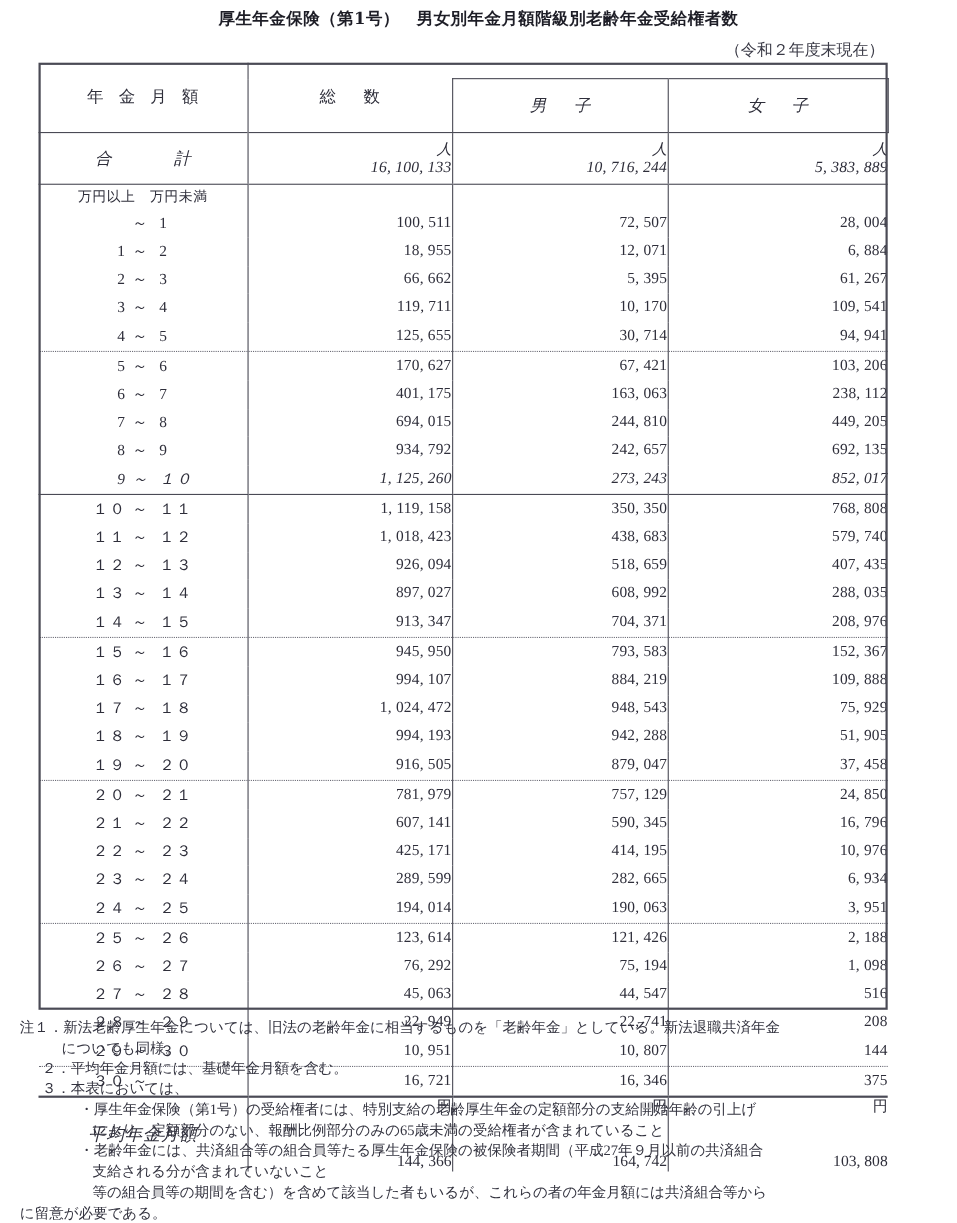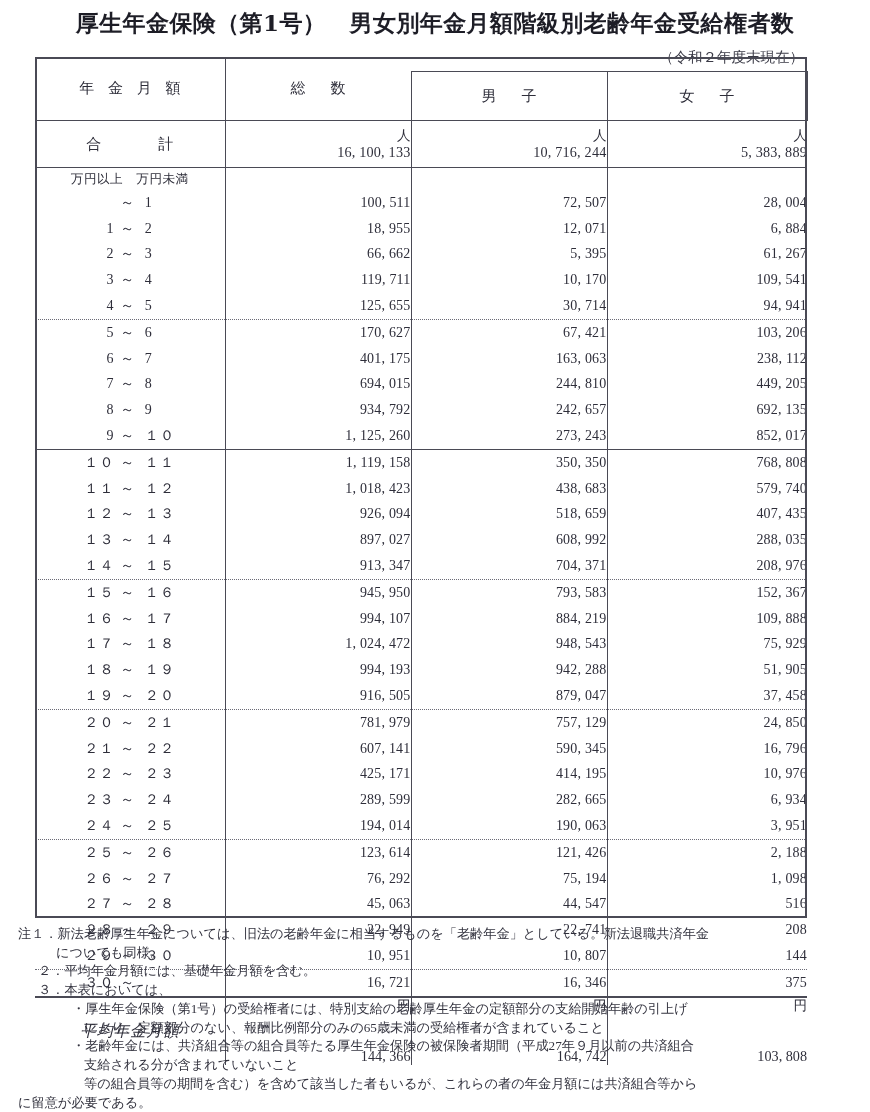--- a/index.html
+++ b/index.html
@@ -19,21 +19,21 @@
   .page {
     width: 870px;
     height: 1112px;
     position: relative;
     box-sizing: border-box;
   }
 
   
   .title {
     text-align: center;
-    font-size: 23px;
+    font-size: 15px;
     font-weight: bold;
     letter-spacing: 0.4px;
     padding-top: 8px;
     color: #1d1d26;
     font-family: "DejaVu Serif", "Liberation Serif", serif;
   }
   .subtitle {
     text-align: right;
     font-size: 14.5px;
     padding-right: 66px;
@@ -75,21 +75,21 @@
     width: 772px;
     height: 861px;
     border: 2.2px solid #4a4a55;
     box-sizing: border-box;
     pointer-events: none;
   }
 
   
   .vl { border-left: 1.6px solid #4a4a55; }
   .vr { border-right: 1.6px solid #4a4a55; }
-  .hb { border-bottom: 1.6px solid #4a4a55; }
+  .hb { border-bottom: 1.6px solid #4a4a55; font-style: italic; }
   .hb-thick { border-bottom: 2.4px solid #4a4a55; }
   .hb-dot { border-bottom: 1.4px dotted #6b6b76; }
   .ht { border-top: 1.6px solid #4a4a55; }
 
   
   .hcell {
     text-align: center;
     height: 48px;
     font-size: 15px;
     letter-spacing: 5px;

